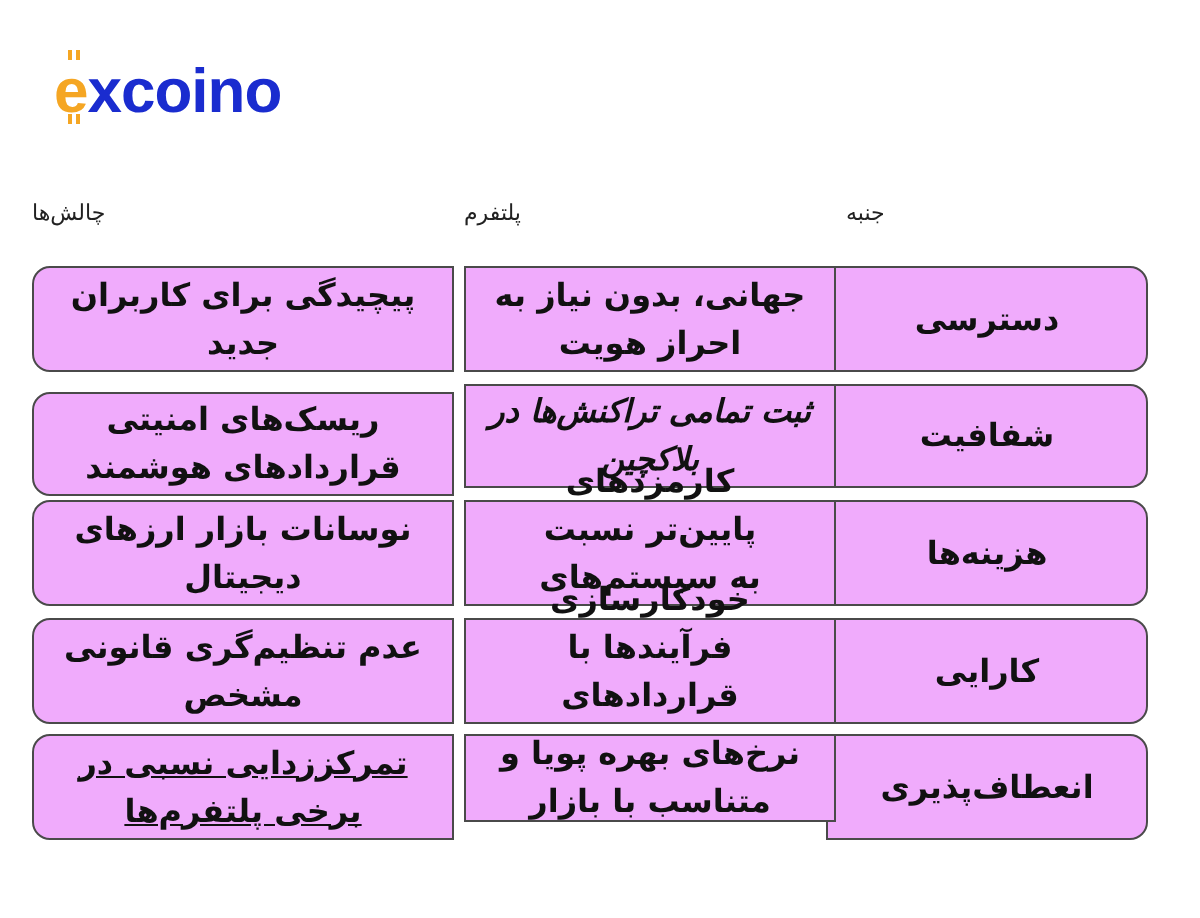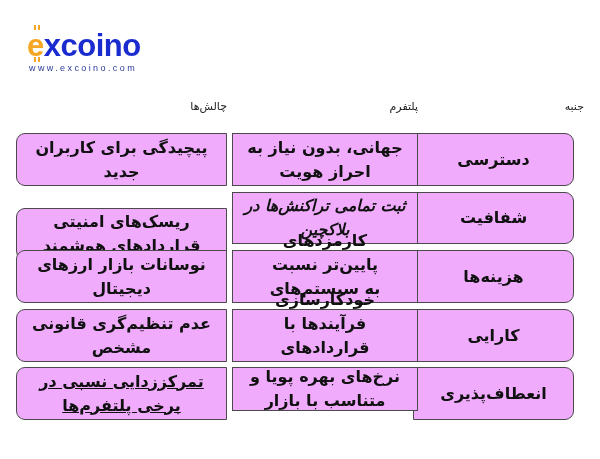--- a/index.html
+++ b/index.html
@@ -6,35 +6,34 @@
   body { width:600px; height:459px; position:relative; overflow:hidden;
          font-family:"DejaVu Sans", sans-serif; color:#111; }
   .logo { position:absolute; left:27px; top:32px; }
   .logo-word { font-family:"Liberation Sans", sans-serif; font-weight:bold; font-size:31px;
                line-height:28px; letter-spacing:-0.5px; color:#1a2ccf; }
   .logo-e { color:#f5a623; position:relative; }
   .logo-e::before { content:""; position:absolute; left:7px; top:-3px; width:2px; height:5px; background:#f5a623; box-shadow:4px 0 0 #f5a623; }
   .logo-e::after { content:""; position:absolute; left:7px; bottom:1px; width:2px; height:5px; background:#f5a623; box-shadow:4px 0 0 #f5a623; }
   .logo-url { font-family:"Liberation Sans", sans-serif; font-size:9px; letter-spacing:2.4px;
               color:#2a3a9a; margin-top:3px; padding-left:2px; }
-  .hdr { position:absolute; top:100px; font-size:11px; color:#222; text-align:right; direction:rtl; }
+  .hdr { position:absolute; top:100px; font-size:11px; color:#222; text-align:left; direction:rtl; }
   .cell { position:absolute; box-sizing:border-box; border:1.3px solid #4a4a4a; background:#f0abfc;
           display:flex; align-items:center; justify-content:center; text-align:center;
           direction:rtl; font-weight:bold; font-size:16px; line-height:24px; }
   .c-left { left:16px; width:211px; border-radius:9px 0 0 9px; }
   .c-mid  { left:232px; width:186px; }
   .c-right{ left:413px; width:161px; border-radius:0 9px 9px 0; }
   .c-right span, .c-mid span, .c-left span { display:block; padding:0 10px; }
 </style>
 </head>
 <body>
 
 <div class="logo">
   <div class="logo-word"><span class="logo-e">e</span><span>xcoino</span></div>
-  <div class="logo-url">www.excoino.com</div>
 </div>
 
 <div class="hdr" style="left:16px;width:211px;">چالش‌ها</div>
 <div class="hdr" style="left:232px;width:186px;">پلتفرم</div>
 <div class="hdr" style="left:423px;width:161px;">جنبه</div>
 
 <div>
 
   <div class="cell c-right" style="top:133px;height:53px;">
       <span>دسترسی</span>
@@ -45,21 +44,21 @@
   <div class="cell c-left" style="top:133px;height:53px;">
       <span>پیچیدگی برای کاربران جدید</span>
     </div>
 
   <div class="cell c-right" style="top:192px;height:52px;">
       <span>شفافیت</span>
     </div>
   <div class="cell c-mid" style="top:192px;height:52px;font-style:italic;">
       <span>ثبت تمامی تراکنش‌ها در بلاکچین</span>
     </div>
-  <div class="cell c-left" style="top:208px;height:52px;">
+  <div class="cell c-left" style="top:196px;height:52px;">
       <span>ریسک‌های امنیتی قراردادهای هوشمند</span>
     </div>
 
   <div class="cell c-right" style="top:250px;height:53px;">
       <span>هزینه‌ها</span>
     </div>
   <div class="cell c-mid" style="top:250px;height:53px;">
       <span style="padding:0 30px;">کارمزدهای پایین‌تر نسبت به سیستم‌های سنتی</span>
     </div>
   <div class="cell c-left" style="top:250px;height:53px;">

